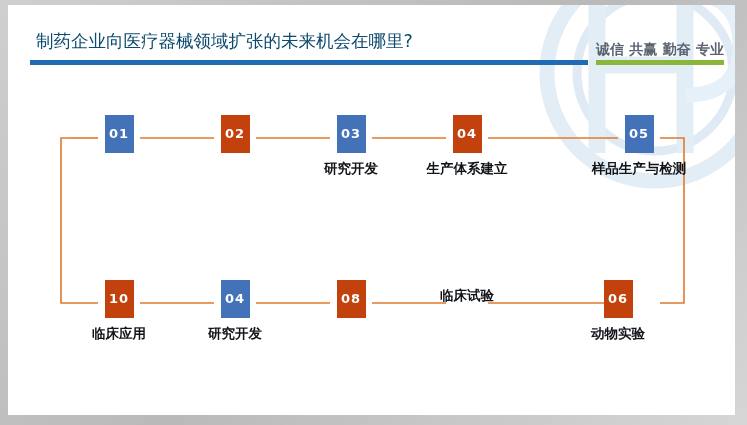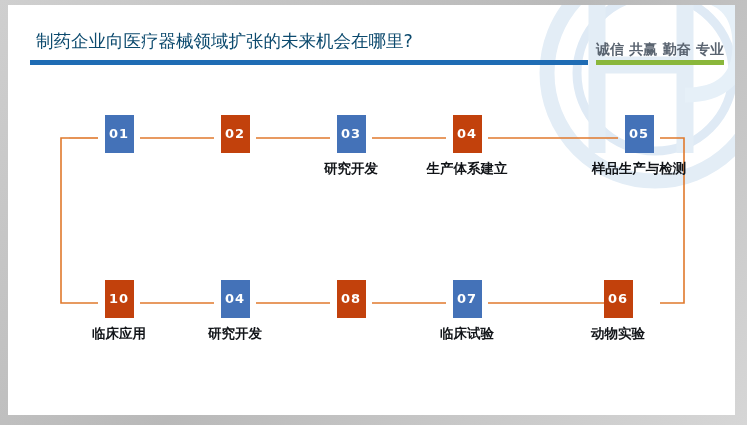--- a/index.html
+++ b/index.html
@@ -204,21 +204,20 @@
         <div class="step-label">临床应用</div>
       </div>
       <div class="step row-bottom" style="left:152px;">
         <div class="step-box blue">04</div>
         <div class="step-label">研究开发</div>
       </div>
       <div class="step row-bottom" style="left:268px;">
         <div class="step-box green">08</div>
       </div>
       <div class="step row-bottom" style="left:384px;">
-        <div class="step-box blue">07</div>
         <div class="step-label">临床试验</div>
       </div>
       <div class="step row-bottom" style="left:535px;">
         <div class="step-box green">06</div>
         <div class="step-label">动物实验</div>
       </div>
 
     </div>
   </div>
 </div>

